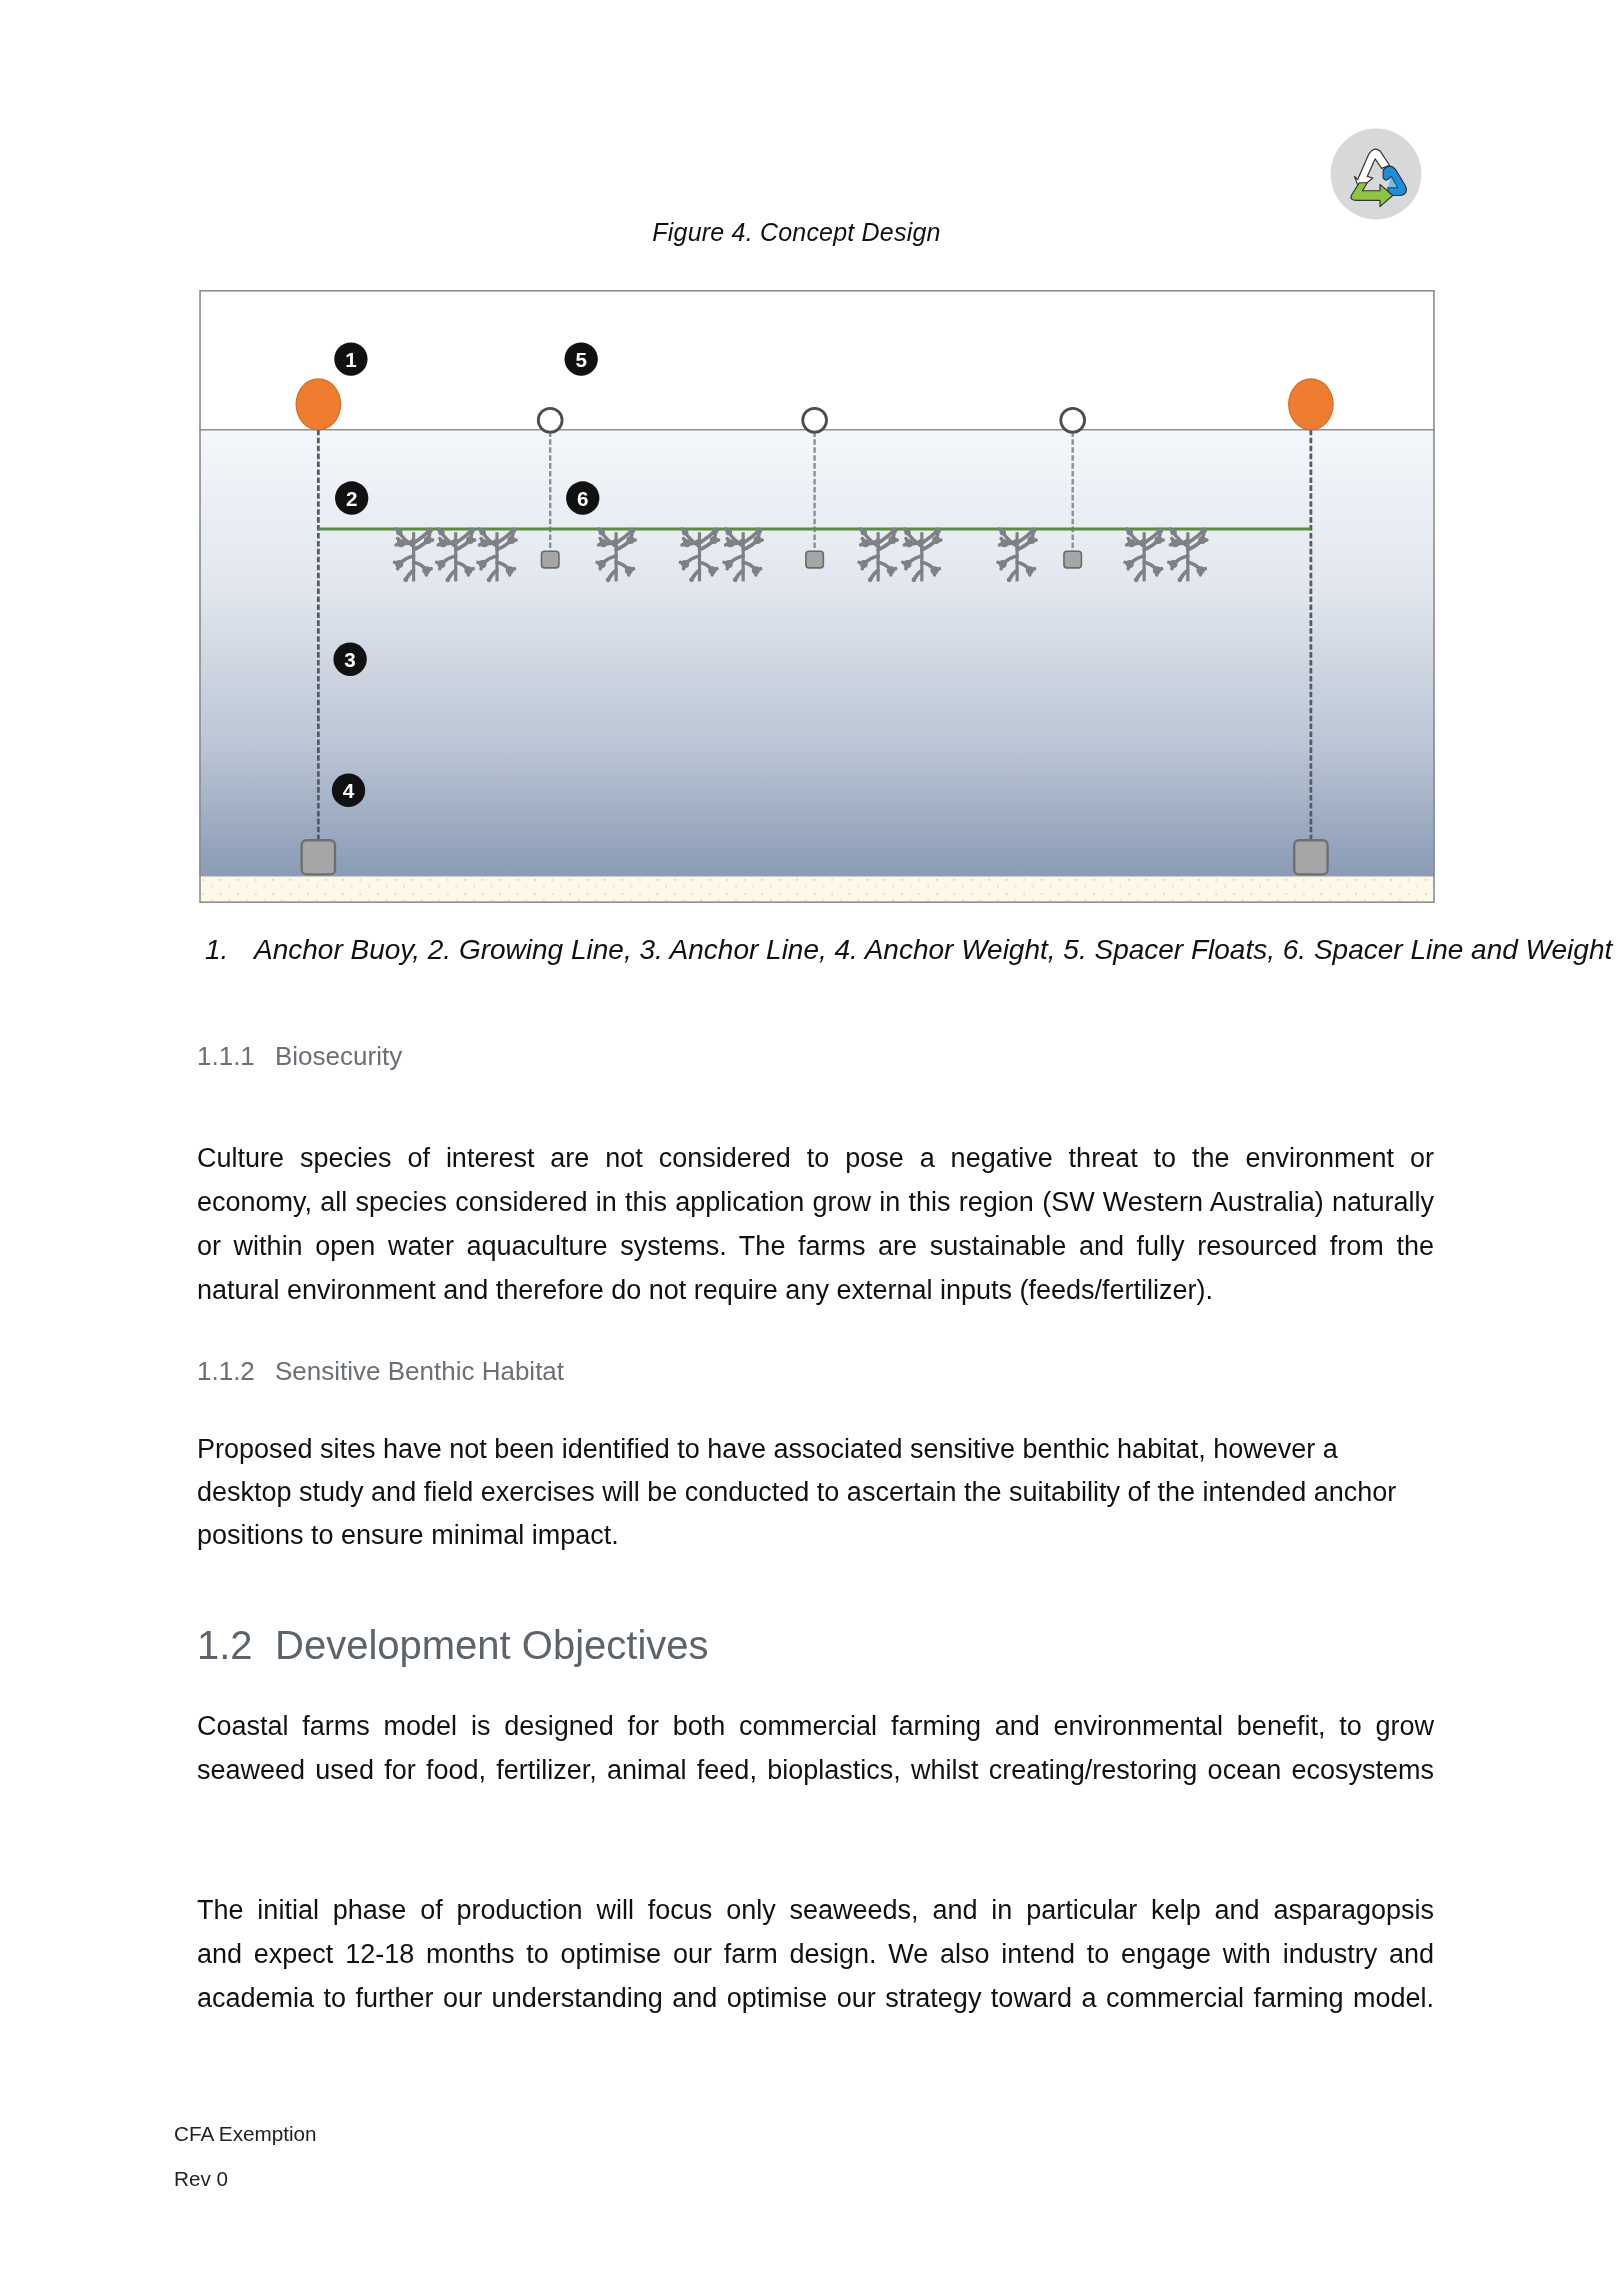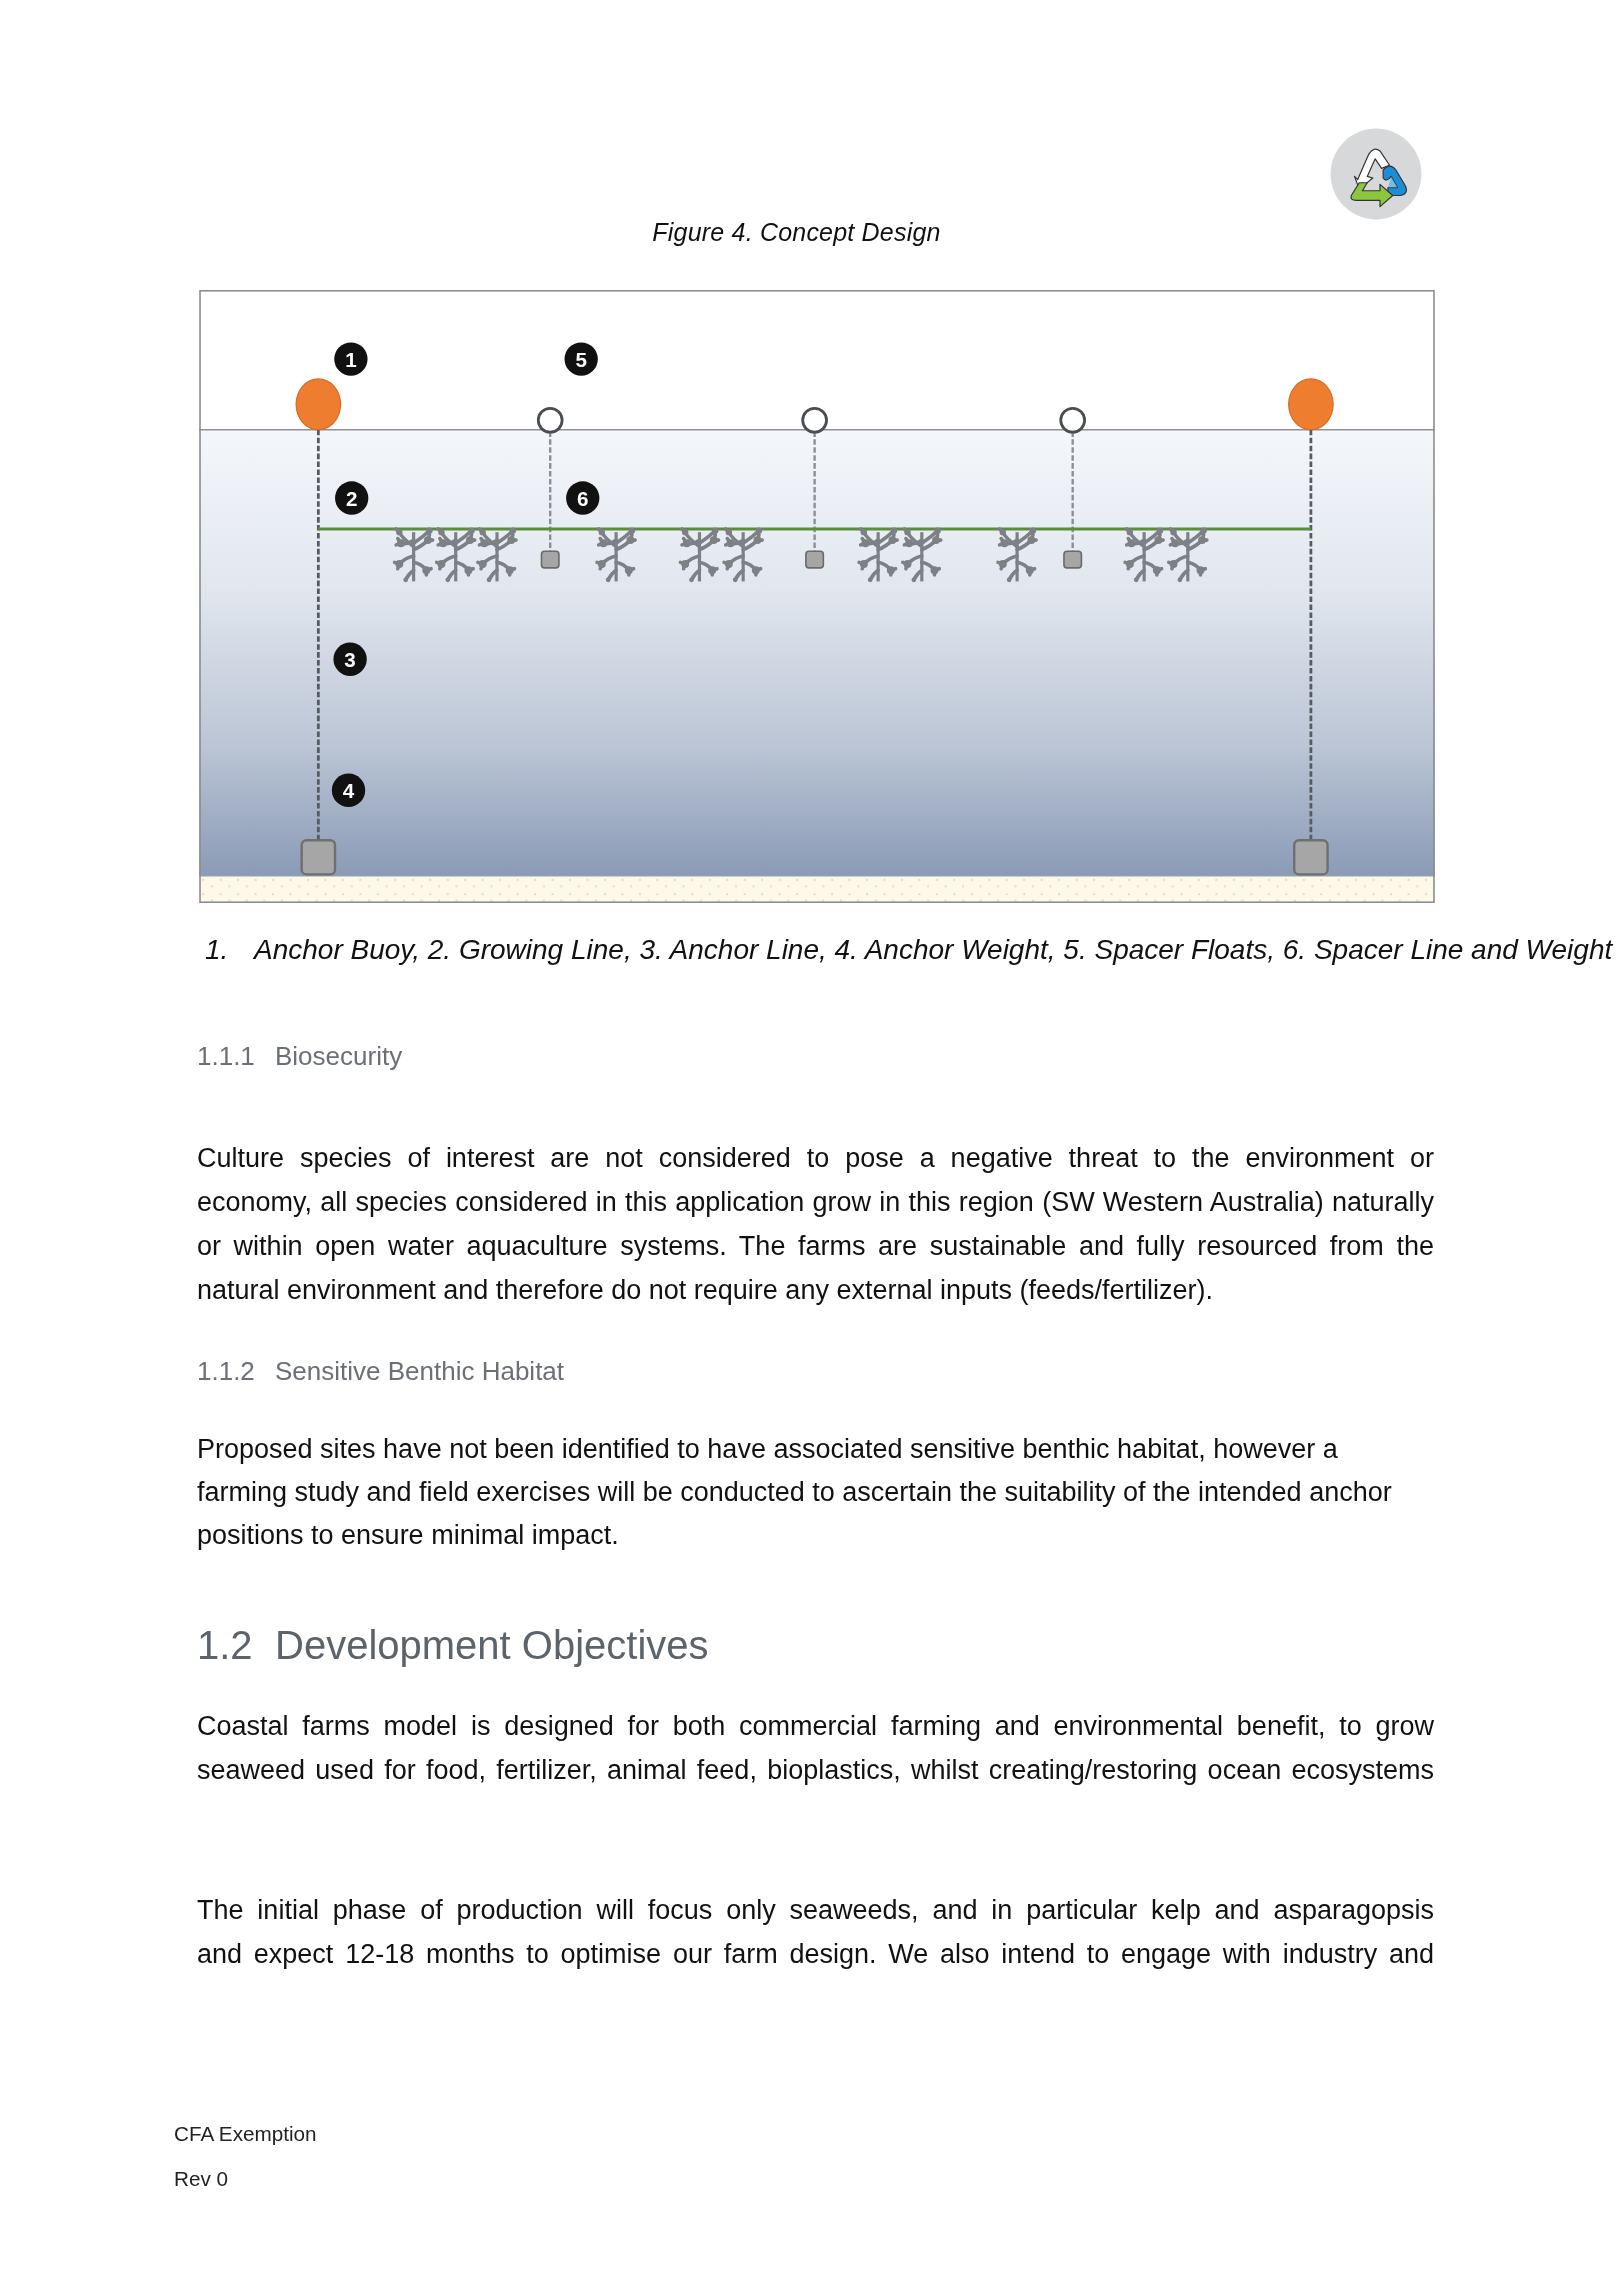--- a/index.html
+++ b/index.html
@@ -155,31 +155,32 @@
   <span class="line">economy, all species considered in this application grow in this region (SW Western Australia) naturally</span>
   <span class="line">or within open water aquaculture systems. The farms are sustainable and fully resourced from the</span>
   <span class="line last">natural environment and therefore do not require any external inputs (feeds/fertilizer).</span>
 </div>
 
 <div class="abs h3" style="top:1356px;">
   <span class="secnum">1.1.2</span><span>Sensitive Benthic Habitat</span>
 </div>
 <div class="abs para" style="top:1428px; line-height:43px;">
   <span class="line">Proposed sites have not been identified to have associated sensitive benthic habitat, however a</span>
-  <span class="line">farming study and field exercises will be conducted to ascertain the suitability of the intended anchor</span>
+  <span class="line">desktop study and field exercises will be conducted to ascertain the suitability of the intended anchor</span>
   <span class="line">positions to ensure minimal impact.</span>
 </div>
 
 <div class="abs h2" style="top:1623px;">
   <span class="secnum">1.2</span><span>Development Objectives</span>
 </div>
 <div class="abs para justify" style="top:1704px;">
   <span class="line">Coastal farms model is designed for both commercial farming and environmental benefit, to grow</span>
   <span class="line">seaweed used for food, fertilizer, animal feed, bioplastics, whilst creating/restoring ocean ecosystems</span>
 </div>
 <div class="abs para justify" style="top:1888px;">
   <span class="line">The initial phase of production will focus only seaweeds, and in particular kelp and asparagopsis species</span>
   <span class="line">and expect 12-18 months to optimise our farm design. We also intend to engage with industry and</span>
+  <span class="line">academia to further our understanding and optimise our strategy toward a commercial farming model.</span>
 </div>
 
 <div class="abs footer" style="top:2122px;">CFA Exemption</div>
 <div class="abs footer" style="top:2167px;">Rev 0</div>
 
 
 </body></html>

